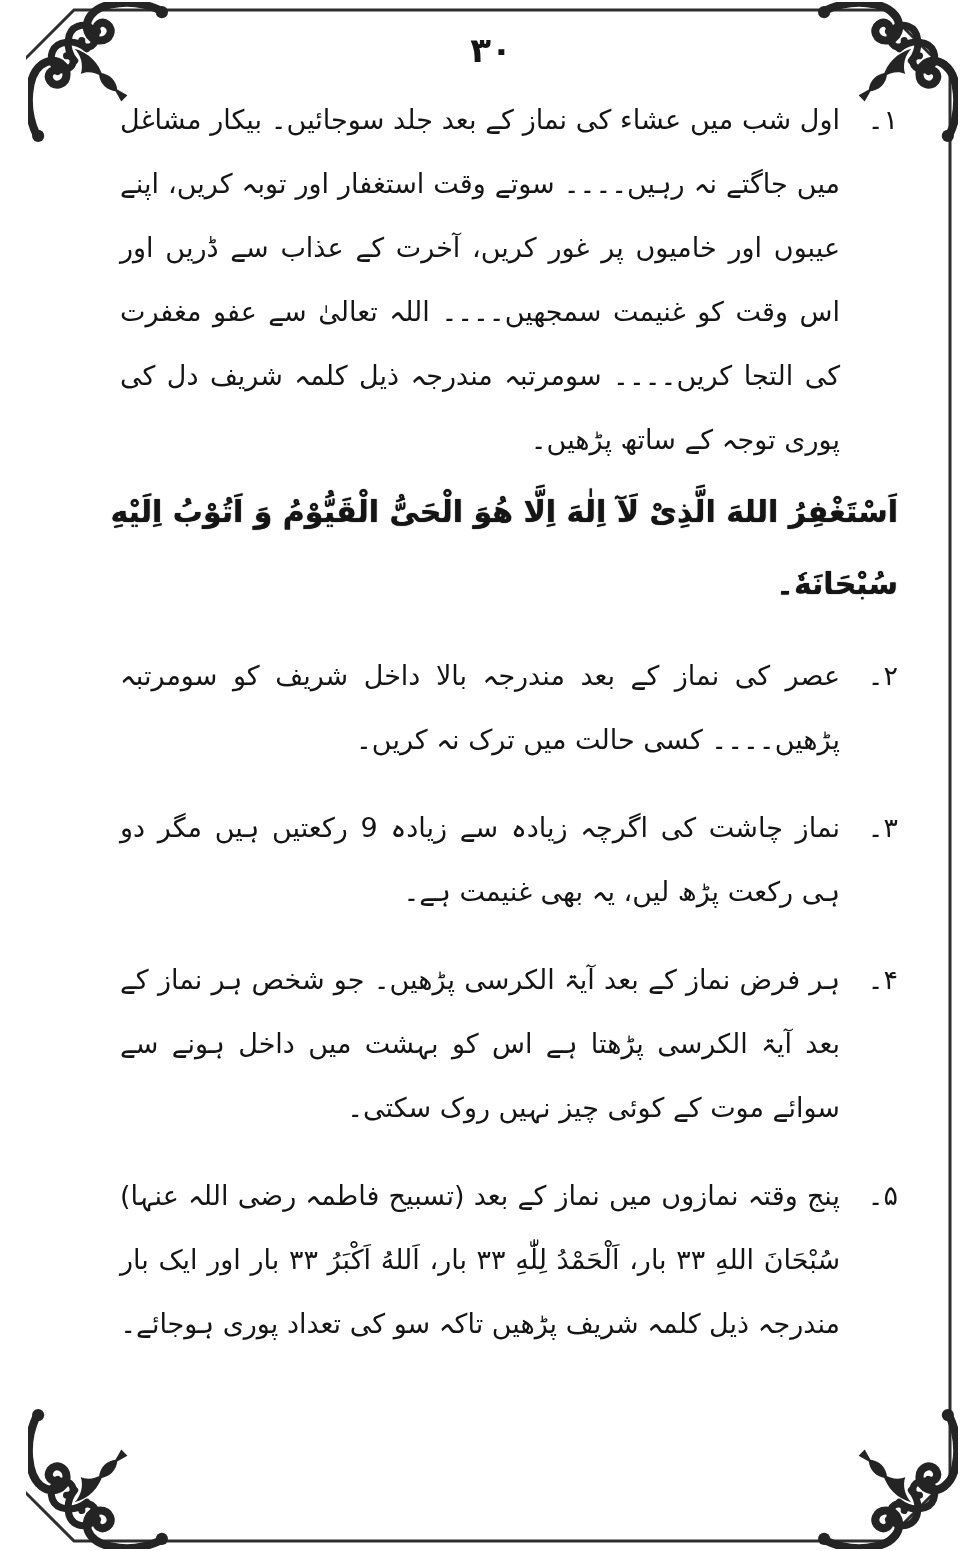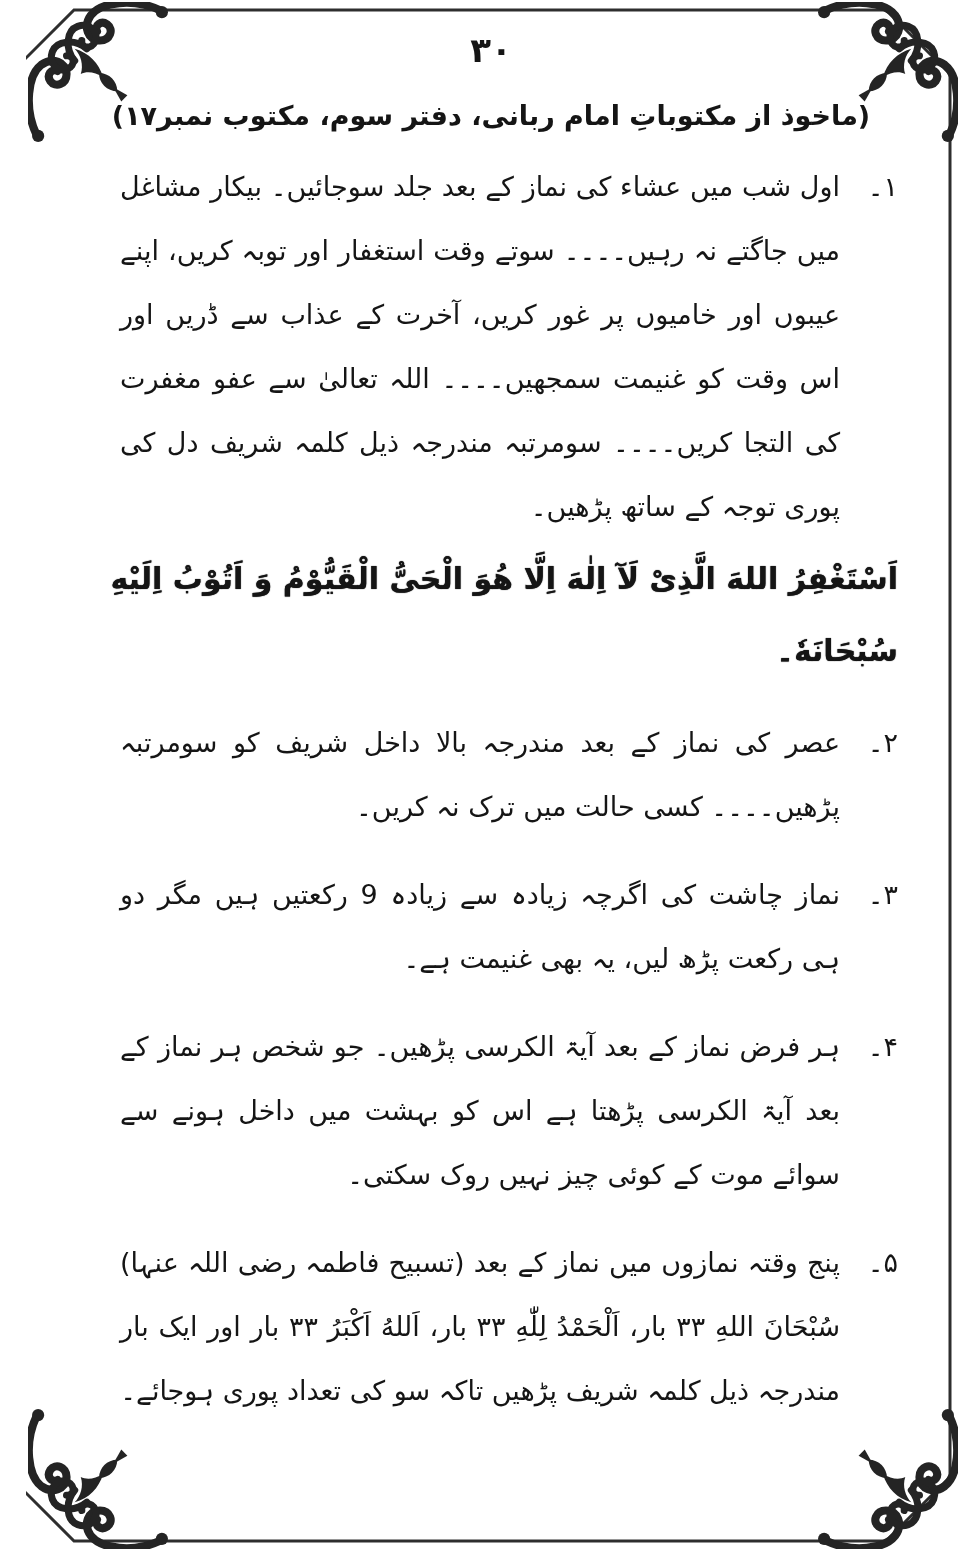--- a/index.html
+++ b/index.html
@@ -149,21 +149,20 @@
         <path d="M84 84 L98 92 L92 98 L84 84 Z"></path>
       </g>
     </svg>
   </div>
 
   <div class="content">
 
     <div class="page-number">۳۰</div>
 
 
-    <div class="doc-subtitle">(ماخوذ از مکتوباتِ امام ربانی، دفتر سوم، مکتوب نمبر۱۷)</div>
 
     <div class="body-text">
 
       <div class="item">
         <span class="num">۱۔</span>
         <div class="txt">اول شب میں عشاء کی نماز کے بعد جلد سوجائیں۔ بیکار مشاغل میں جاگتے نہ رہیں۔۔۔۔ سوتے وقت استغفار اور توبہ کریں، اپنے عیبوں اور خامیوں پر غور کریں، آخرت کے عذاب سے ڈریں اور اس وقت کو غنیمت سمجھیں۔۔۔۔ اللہ تعالیٰ سے عفو مغفرت کی التجا کریں۔۔۔۔ سومرتبہ مندرجہ ذیل کلمہ شریف دل کی پوری توجہ کے ساتھ پڑھیں۔</div>
       </div>
 
       <div class="dua">اَسْتَغْفِرُ اللهَ الَّذِیْ لَآ اِلٰهَ اِلَّا هُوَ الْحَیُّ الْقَیُّوْمُ وَ اَتُوْبُ اِلَیْهِ سُبْحَانَهٗ۔</div>
 

